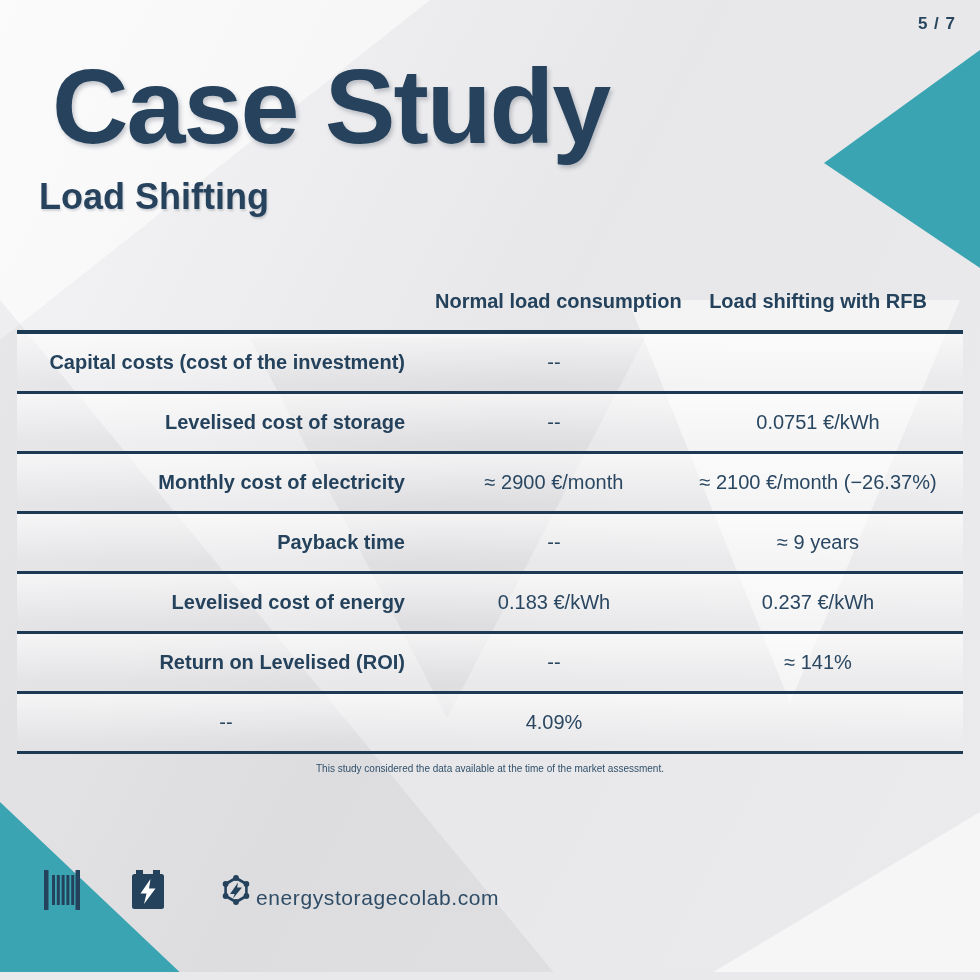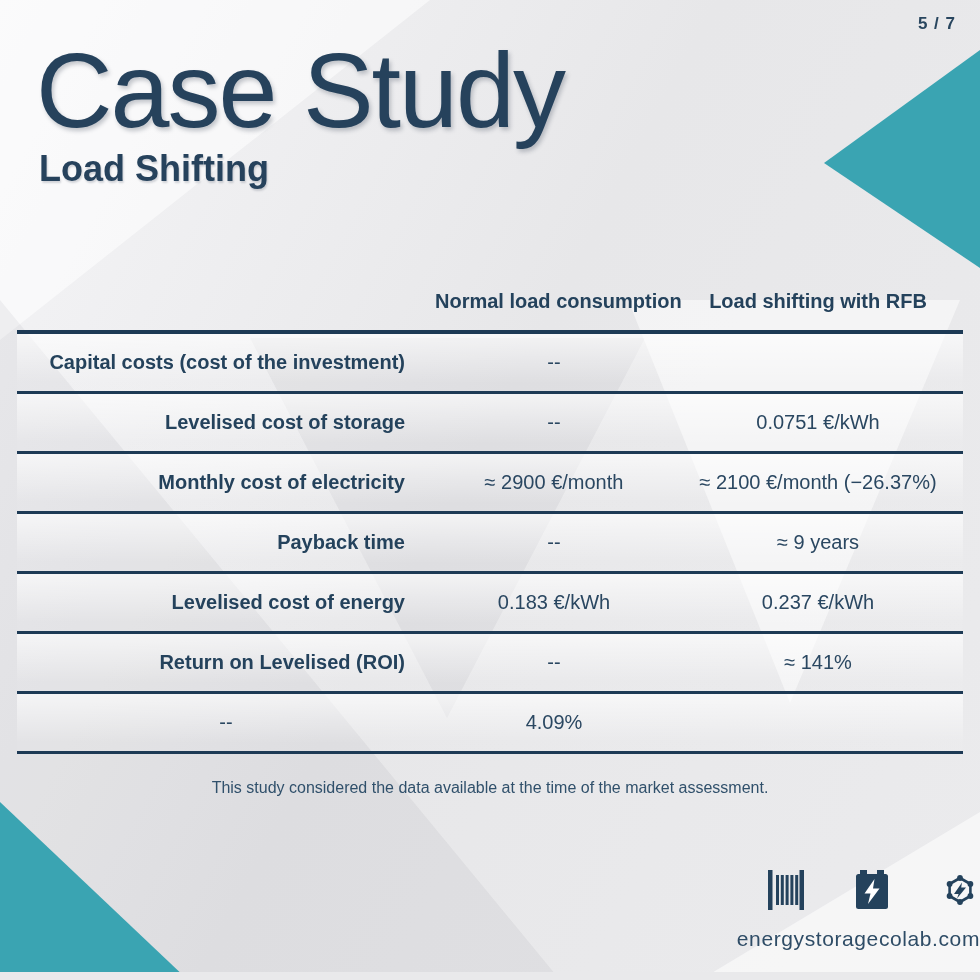--- a/index.html
+++ b/index.html
@@ -24,21 +24,21 @@
 
   
   .page-indicator{
     position:absolute;top:14px;right:24px;
     font-size:17px;font-weight:700;letter-spacing:1px;color:#29465f;
   }
 
   
   .title-block{position:absolute;left:36px;top:36px;}
   .title{
-    margin:0;font-size:106px;line-height:1.02;font-weight:400;letter-spacing:-2px;
+    margin:16px;font-size:106px;line-height:1.02;font-weight:700;letter-spacing:-2px;
     color:#26425c;text-shadow:2px 3px 4px rgba(50,60,80,0.28);
   }
   .subtitle{
     margin:4px 0 0 3px;font-size:36px;font-weight:700;letter-spacing:0;
     color:#26425c;text-shadow:1px 2px 2px rgba(50,60,80,0.2);
   }
 
   
   .table{position:absolute;left:17px;top:272px;width:946px;}
   .thead,.trow{
@@ -46,25 +46,25 @@
   }
   .thead{height:62px;border-bottom:4px solid var(--line);}
   .thead .cell{font-weight:700;font-size:20px;text-align:center;white-space:nowrap;}
   .trow{
     height:60px;border-bottom:3px solid var(--line);
     background:linear-gradient(180deg,rgba(255,255,255,0.65) 0%,rgba(255,255,255,0.04) 85%);
   }
   .cell.label{text-align:right;padding-right:30px;font-weight:700;font-size:20px;white-space:nowrap;}
   .cell.val{text-align:center;font-size:20px;font-weight:400;color:#2a4761;white-space:nowrap;}
   .footnote{
-    margin-top:25px;text-align:center;font-size:16px;font-weight:400;color:#30506b;
+    margin-top:9px;text-align:center;font-size:10px;font-weight:400;color:#30506b;
   }
 
   
-  .footer{position:absolute;left:0;right:0;top:869px;display:flex;flex-direction:column;align-items:flex-end;padding-left:44px;}
+  .footer{position:absolute;left:0;right:0;top:869px;display:flex;flex-direction:row;align-items:center;padding-left:44px;}
   .icon-row{display:flex;align-items:center;gap:51px;height:42px;}
   .icon{display:block;}
   .site{margin-top:16px;font-size:21px;letter-spacing:0.6px;color:#2e4c66;}
 </style>
 </head>
 <body>
 
 <div class="stage">
 
   <svg class="bg" width="980" height="980" viewBox="0 0 980 980">

